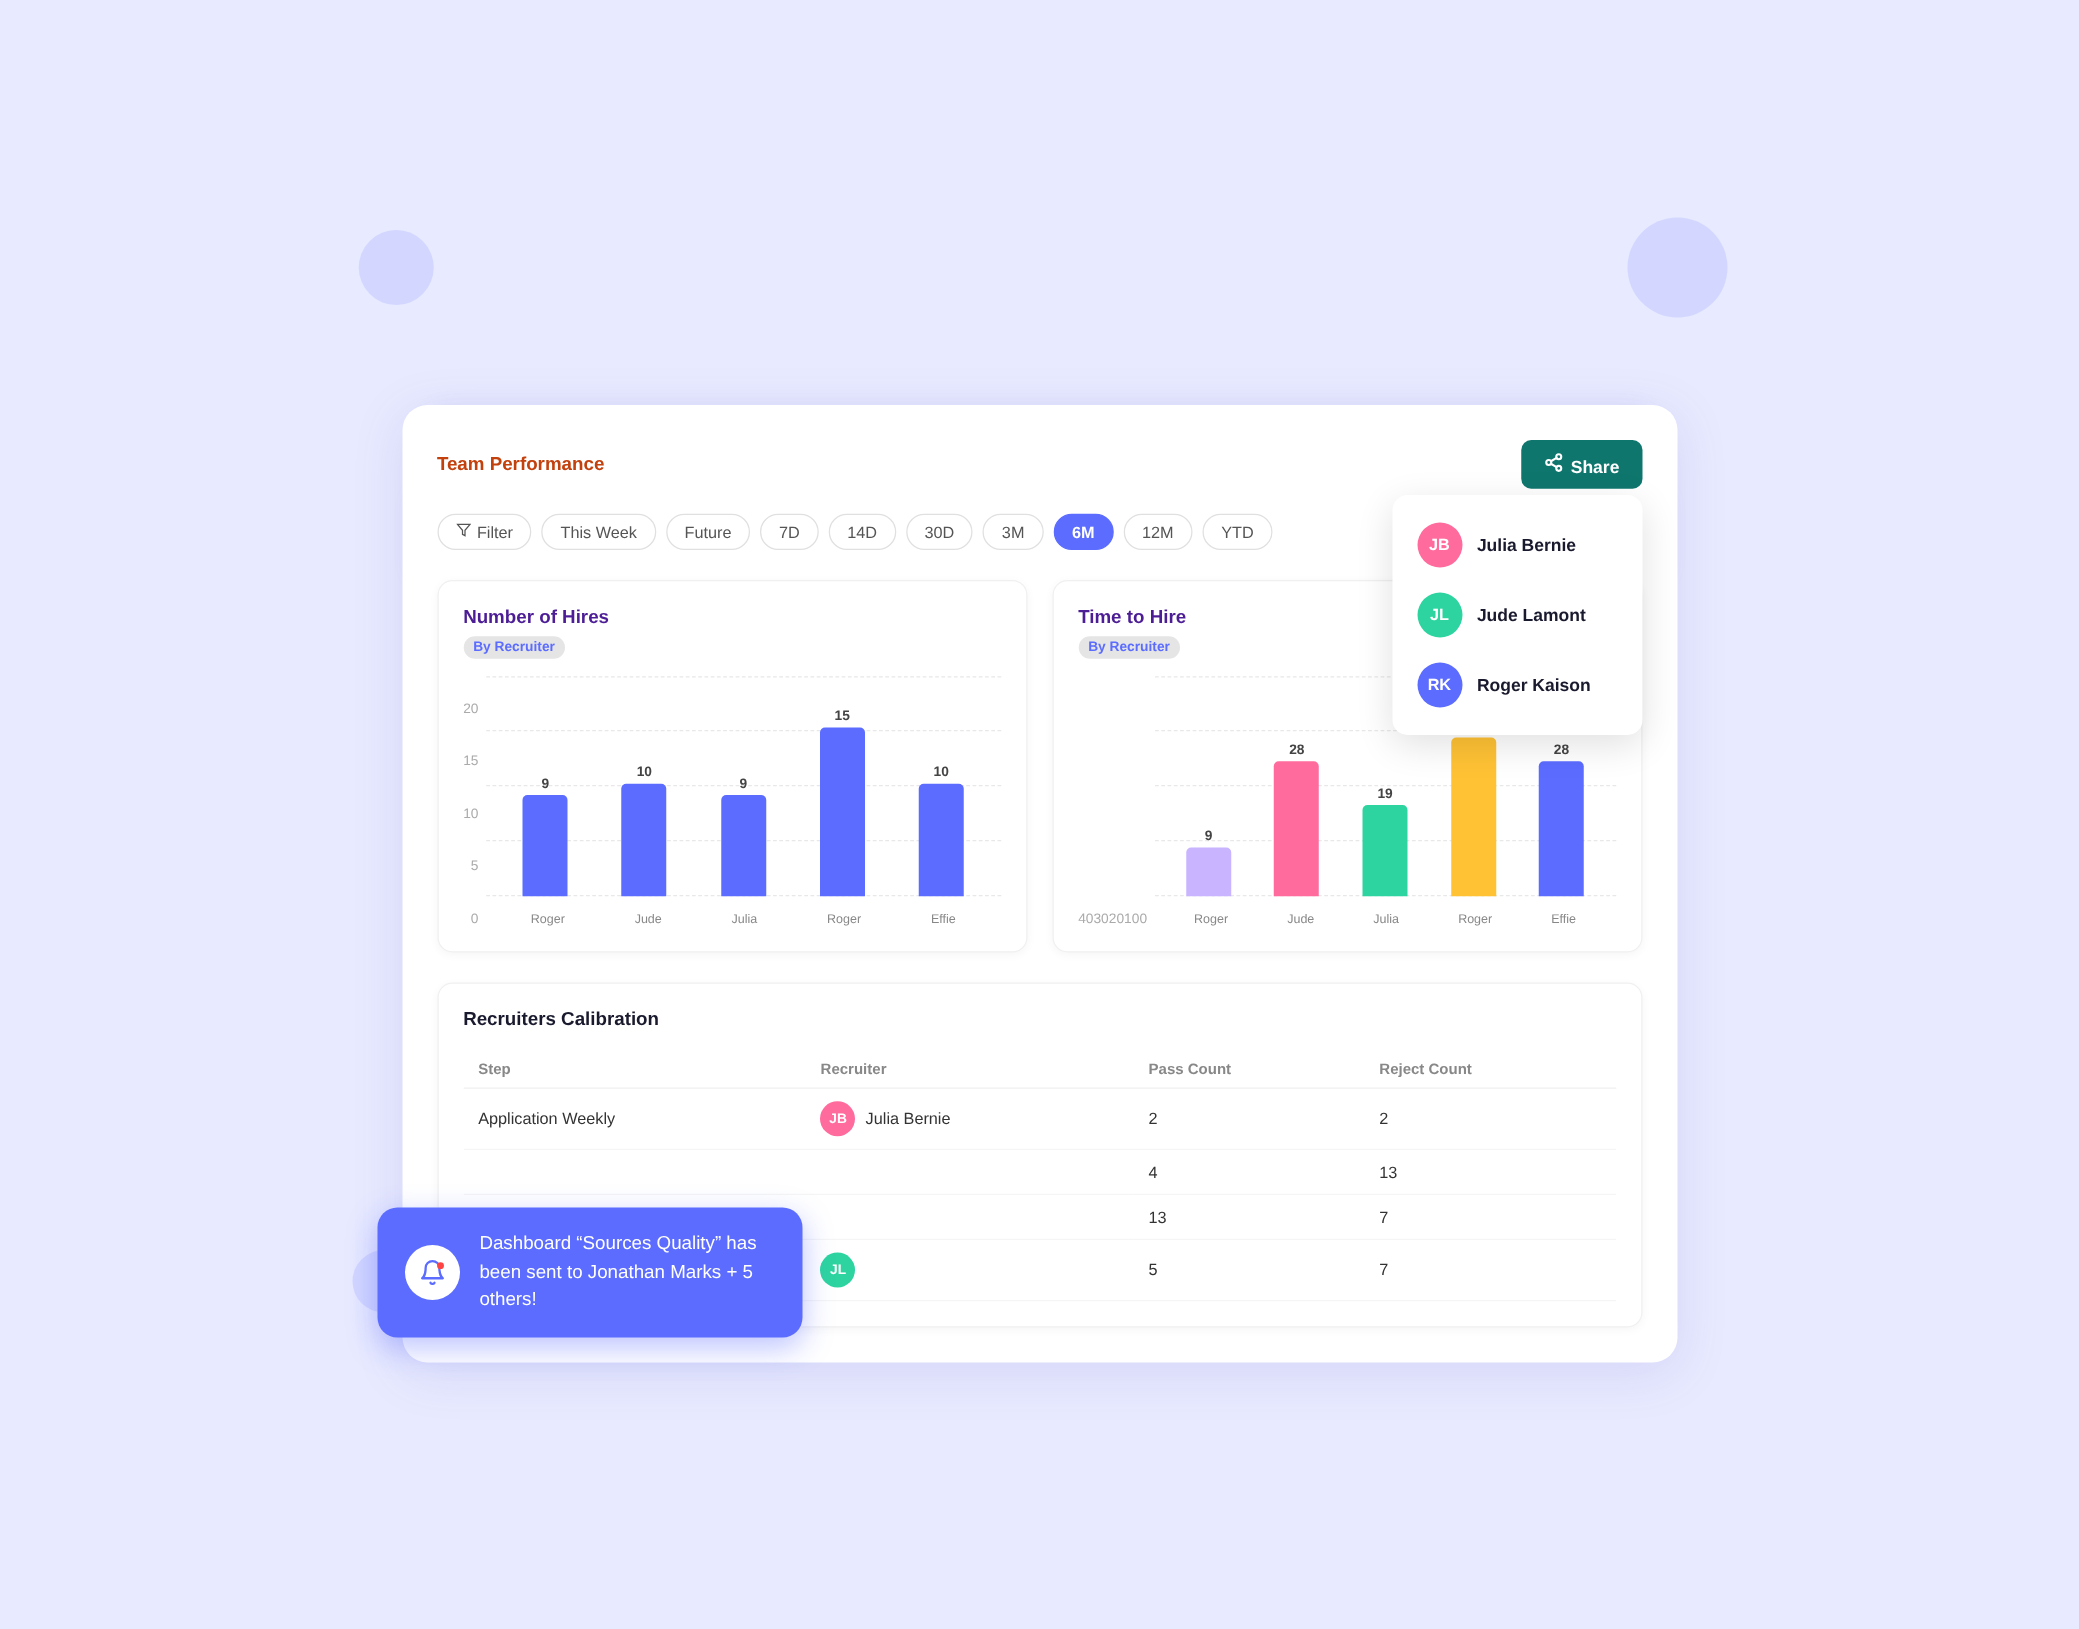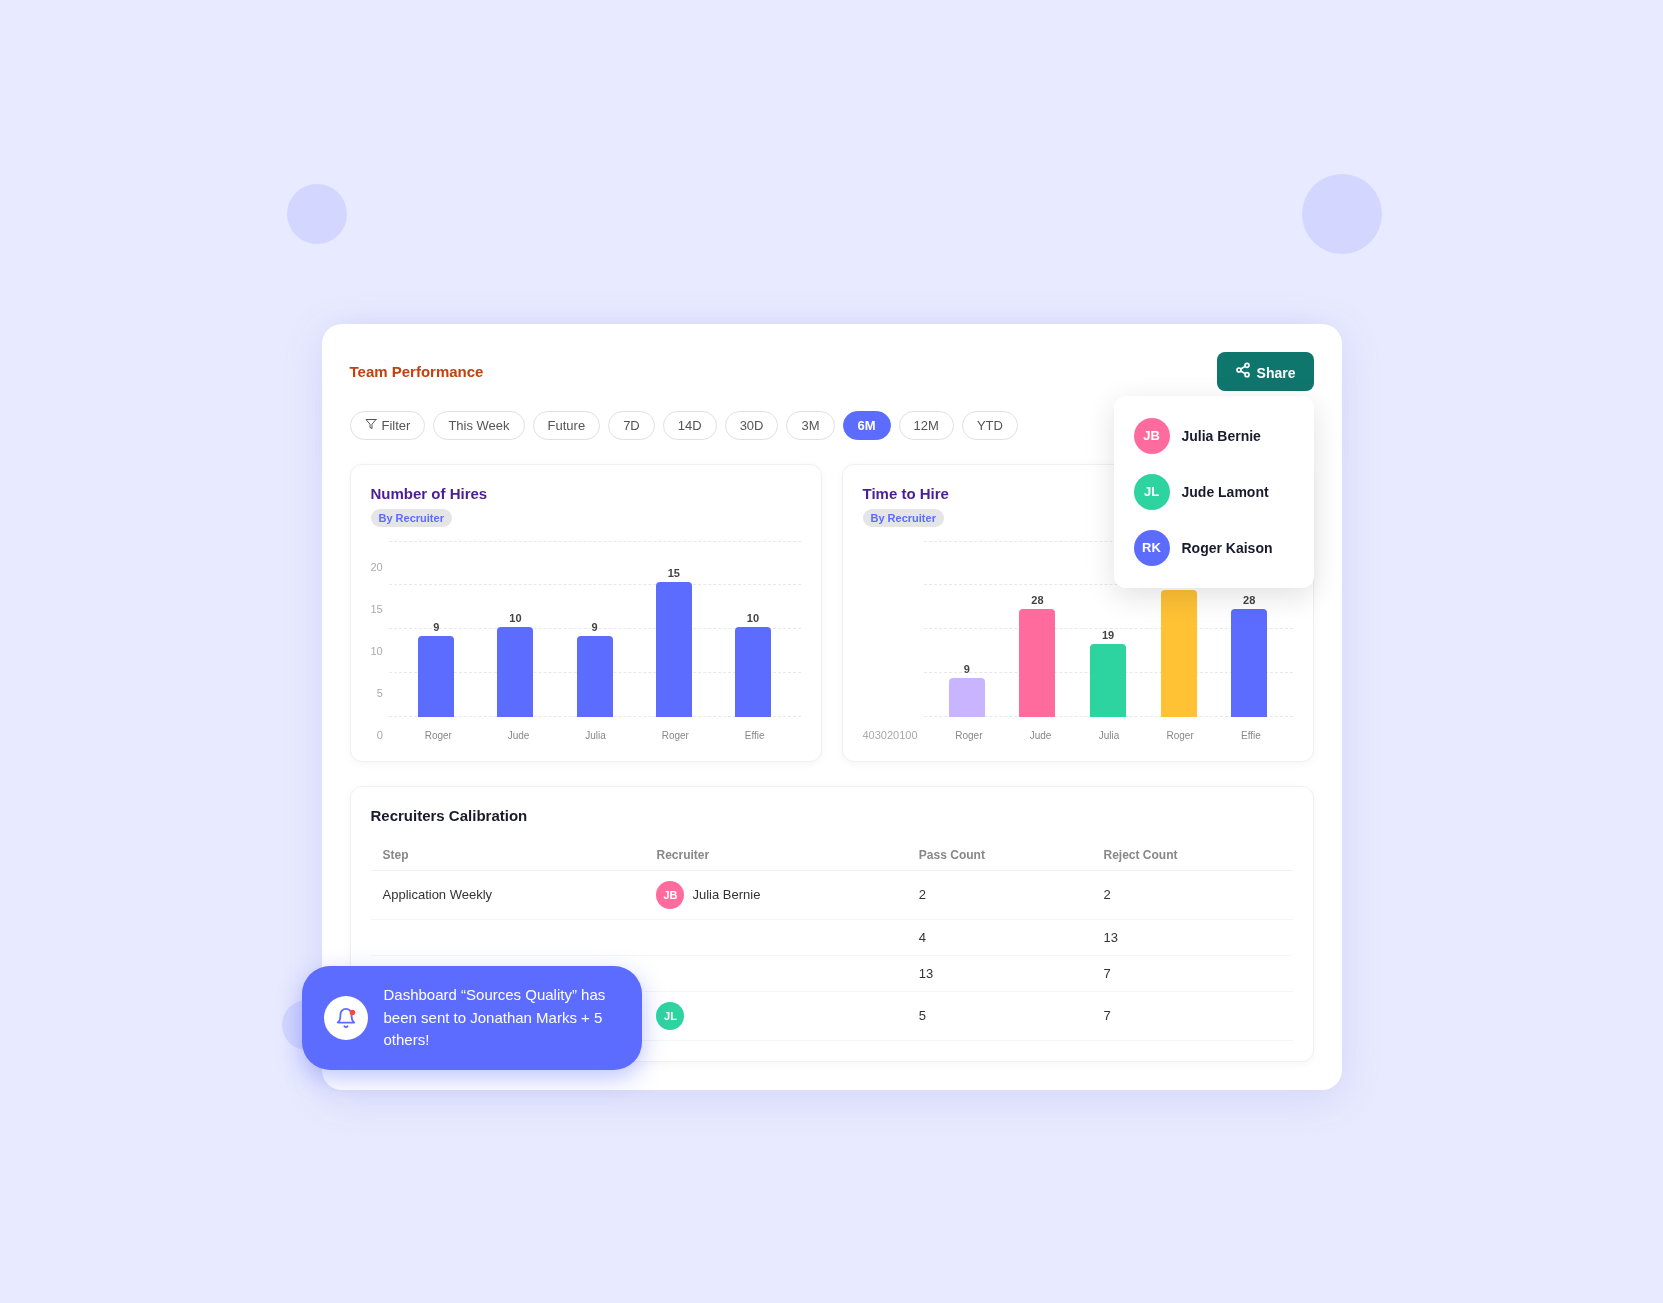--- a/index.html
+++ b/index.html
@@ -302,21 +302,21 @@
       font-weight: 600;
       color: #1a1a2e;
     }
 
     
     .toast {
       position: absolute;
       bottom: 20px;
       left: -20px;
       background: #5b6cff;
-      border-radius: 28px;
+      border-radius: 16px;
       padding: 18px 22px;
       display: flex;
       align-items: center;
       gap: 16px;
       max-width: 340px;
       z-index: 200;
       box-shadow: 0 8px 24px rgba(91,108,255,0.4);
     }
 
     .toast-icon {

